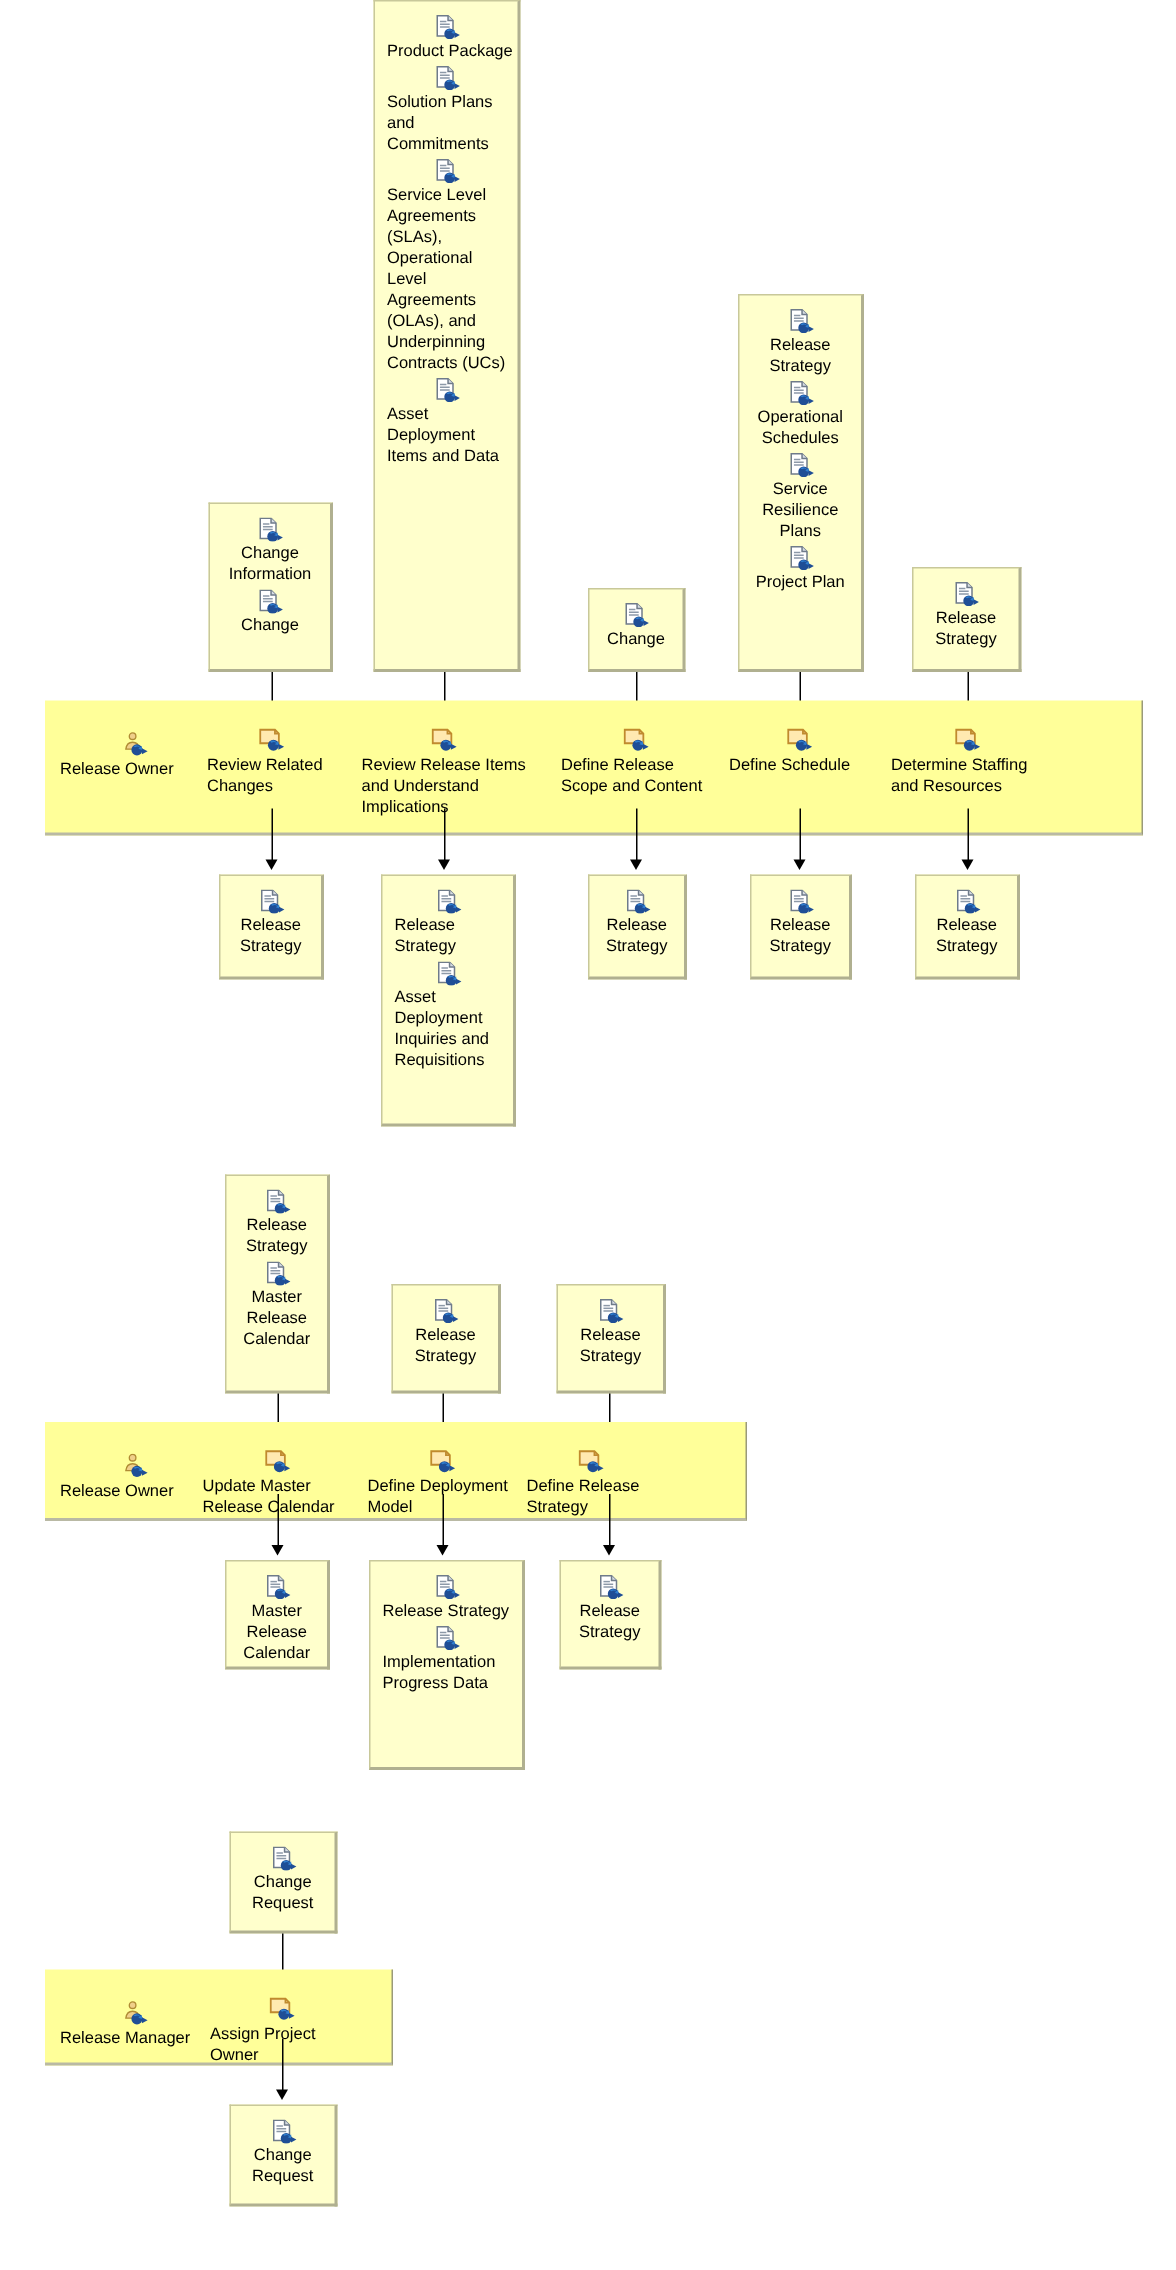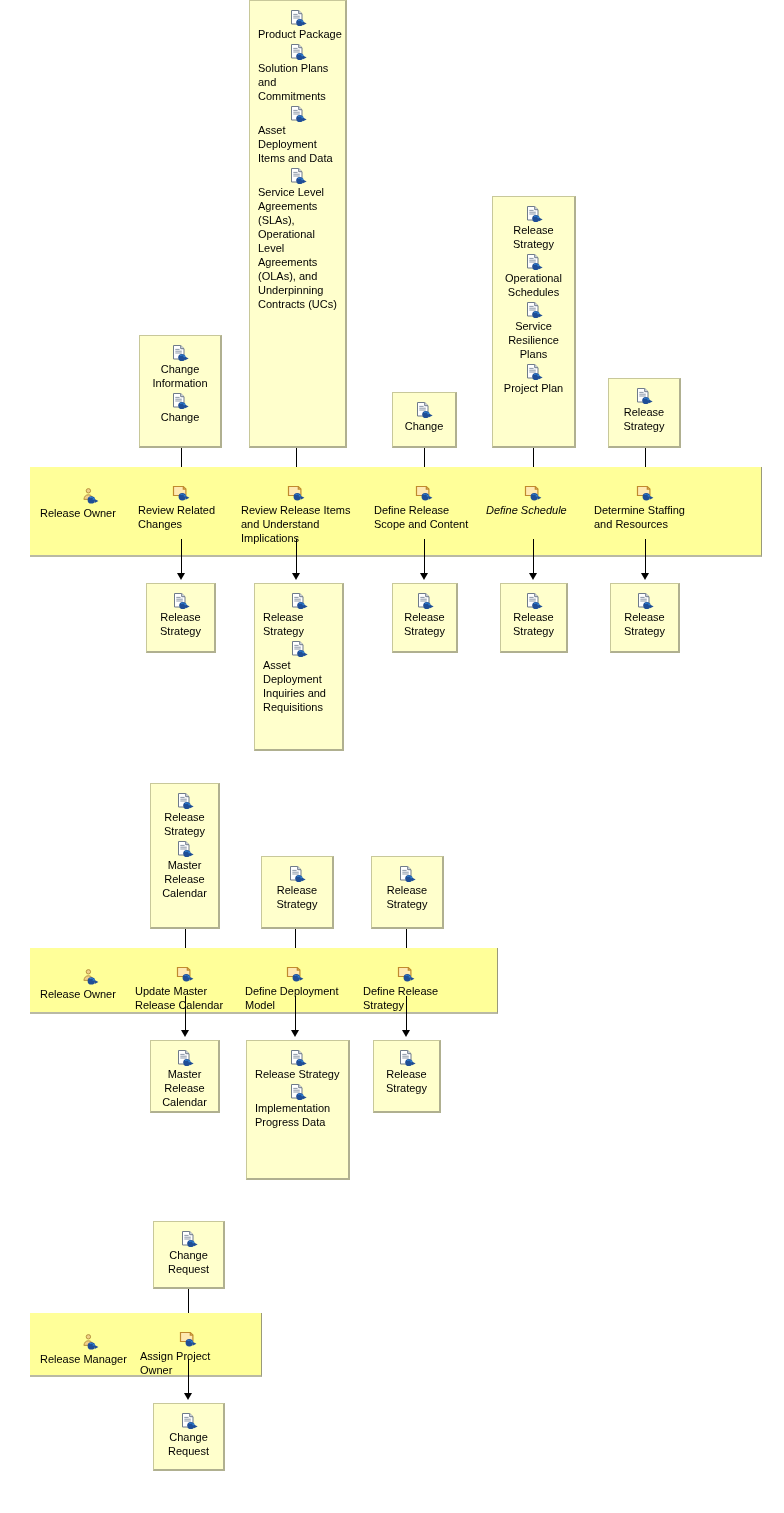--- a/index.html
+++ b/index.html
@@ -119,36 +119,36 @@
           <path d="M9.7 0.5 v3.2 h3.3" fill="#d7dde4" stroke="#6f7b8a" stroke-width="1"></path>
           <g stroke="#8d99a8" stroke-width="1">
             <line x1="4.3" y1="4.4" x2="8.6" y2="4.4"></line>
             <line x1="4.3" y1="6.2" x2="10.8" y2="6.2"></line>
             <line x1="4.3" y1="8.0" x2="10.8" y2="8.0"></line>
           </g>
           <path d="M7.2 12.6 a3.6 3.6 0 0 1 7.2 0 a3.6 3.6 0 0 1 -7.2 0 z" fill="#1f4e96"></path>
           <path d="M8.6 10.2 q2.6 -1.5 4.4 0.6 l1.1 -0.8 l0.2 2.6 l-2.5 -0.7 l1.0 -0.7 q-1.3 -1.4 -3.1 -0.3 z" fill="#2f7fd0"></path>
           <path d="M14.0 15.3 l3.6 -1.9 l-3.6 -1.9 z" fill="#1f4e96"></path>
         </svg>
+        <span class="wp-label leftal">Service Level Agreements (SLAs), Operational Level Agreements (OLAs), and Underpinning Contracts (UCs)</span>
+      </div>
+      <div class="wp-item">
+        <svg viewBox="0 0 18 16" class="ico">
+          <path d="M2.5 0.5 h7.2 l3.3 3.2 v10.3 h-10.5 z" fill="#ffffff" stroke="#6f7b8a" stroke-width="1"></path>
+          <path d="M9.7 0.5 v3.2 h3.3" fill="#d7dde4" stroke="#6f7b8a" stroke-width="1"></path>
+          <g stroke="#8d99a8" stroke-width="1">
+            <line x1="4.3" y1="4.4" x2="8.6" y2="4.4"></line>
+            <line x1="4.3" y1="6.2" x2="10.8" y2="6.2"></line>
+            <line x1="4.3" y1="8.0" x2="10.8" y2="8.0"></line>
+          </g>
+          <path d="M7.2 12.6 a3.6 3.6 0 0 1 7.2 0 a3.6 3.6 0 0 1 -7.2 0 z" fill="#1f4e96"></path>
+          <path d="M8.6 10.2 q2.6 -1.5 4.4 0.6 l1.1 -0.8 l0.2 2.6 l-2.5 -0.7 l1.0 -0.7 q-1.3 -1.4 -3.1 -0.3 z" fill="#2f7fd0"></path>
+          <path d="M14.0 15.3 l3.6 -1.9 l-3.6 -1.9 z" fill="#1f4e96"></path>
+        </svg>
         <span class="wp-label leftal">Asset Deployment Items and Data</span>
-      </div>
-      <div class="wp-item">
-        <svg viewBox="0 0 18 16" class="ico">
-          <path d="M2.5 0.5 h7.2 l3.3 3.2 v10.3 h-10.5 z" fill="#ffffff" stroke="#6f7b8a" stroke-width="1"></path>
-          <path d="M9.7 0.5 v3.2 h3.3" fill="#d7dde4" stroke="#6f7b8a" stroke-width="1"></path>
-          <g stroke="#8d99a8" stroke-width="1">
-            <line x1="4.3" y1="4.4" x2="8.6" y2="4.4"></line>
-            <line x1="4.3" y1="6.2" x2="10.8" y2="6.2"></line>
-            <line x1="4.3" y1="8.0" x2="10.8" y2="8.0"></line>
-          </g>
-          <path d="M7.2 12.6 a3.6 3.6 0 0 1 7.2 0 a3.6 3.6 0 0 1 -7.2 0 z" fill="#1f4e96"></path>
-          <path d="M8.6 10.2 q2.6 -1.5 4.4 0.6 l1.1 -0.8 l0.2 2.6 l-2.5 -0.7 l1.0 -0.7 q-1.3 -1.4 -3.1 -0.3 z" fill="#2f7fd0"></path>
-          <path d="M14.0 15.3 l3.6 -1.9 l-3.6 -1.9 z" fill="#1f4e96"></path>
-        </svg>
-        <span class="wp-label leftal">Service Level Agreements (SLAs), Operational Level Agreements (OLAs), and Underpinning Contracts (UCs)</span>
       </div>
     </div>
     <div class="vline" style="left: 181px; top: 448px; height: 33px;"></div>
     <div class="arrowhead" style="left: 177px; top: 476px;"></div>
     <div class="wp" style="left: 139px; top: 335px; width: 83px; height: 113px;">
       <div class="wp-item">
         <svg viewBox="0 0 18 16" class="ico">
           <path d="M2.5 0.5 h7.2 l3.3 3.2 v10.3 h-10.5 z" fill="#ffffff" stroke="#6f7b8a" stroke-width="1"></path>
           <path d="M9.7 0.5 v3.2 h3.3" fill="#d7dde4" stroke="#6f7b8a" stroke-width="1"></path>
           <g stroke="#8d99a8" stroke-width="1">
@@ -316,21 +316,21 @@
     <div class="node" style="left: 241px; top: 482px; width: 110px;">
       <svg viewBox="0 0 18 16" class="ico">
         <path d="M1.5 1.5 h9.8 l2.6 2.6 v6.4 h-12.4 z" fill="#ffe9b0" stroke="#c08a2e" stroke-width="1.2"></path>
         <path d="M11.3 1.5 v2.6 h2.6" fill="none" stroke="#c08a2e" stroke-width="1.2"></path>
         <path d="M6.6 11.8 a3.7 3.7 0 0 1 7.4 0 a3.7 3.7 0 0 1 -7.4 0 z" fill="#1f4e96"></path>
         <path d="M8.0 9.4 q2.7 -1.6 4.5 0.6 l1.1 -0.8 l0.2 2.7 l-2.6 -0.8 l1.0 -0.7 q-1.3 -1.4 -3.2 -0.3 z" fill="#2f7fd0"></path>
         <path d="M13.6 14.8 l3.8 -2.0 l-3.8 -2.0 z" fill="#1f4e96"></path>
       </svg>
       <span class="nlabel">Review Release Items and Understand Implications</span>
     </div>
-    <div class="node" style="left: 486px; top: 482px; width: 94px; font-style: italic;">
+    <div class="node" style="left: 486px; top: 482px; width: 94px;">
       <svg viewBox="0 0 18 16" class="ico">
         <path d="M1.5 1.5 h9.8 l2.6 2.6 v6.4 h-12.4 z" fill="#ffe9b0" stroke="#c08a2e" stroke-width="1.2"></path>
         <path d="M11.3 1.5 v2.6 h2.6" fill="none" stroke="#c08a2e" stroke-width="1.2"></path>
         <path d="M6.6 11.8 a3.7 3.7 0 0 1 7.4 0 a3.7 3.7 0 0 1 -7.4 0 z" fill="#1f4e96"></path>
         <path d="M8.0 9.4 q2.7 -1.6 4.5 0.6 l1.1 -0.8 l0.2 2.7 l-2.6 -0.8 l1.0 -0.7 q-1.3 -1.4 -3.2 -0.3 z" fill="#2f7fd0"></path>
         <path d="M13.6 14.8 l3.8 -2.0 l-3.8 -2.0 z" fill="#1f4e96"></path>
       </svg>
       <span class="nlabel">Define Schedule</span>
     </div>
     <div class="node" style="left: 594px; top: 482px; width: 102px;">
@@ -549,21 +549,21 @@
     <div class="node" style="left: 245px; top: 963px; width: 100px;">
       <svg viewBox="0 0 18 16" class="ico">
         <path d="M1.5 1.5 h9.8 l2.6 2.6 v6.4 h-12.4 z" fill="#ffe9b0" stroke="#c08a2e" stroke-width="1.2"></path>
         <path d="M11.3 1.5 v2.6 h2.6" fill="none" stroke="#c08a2e" stroke-width="1.2"></path>
         <path d="M6.6 11.8 a3.7 3.7 0 0 1 7.4 0 a3.7 3.7 0 0 1 -7.4 0 z" fill="#1f4e96"></path>
         <path d="M8.0 9.4 q2.7 -1.6 4.5 0.6 l1.1 -0.8 l0.2 2.7 l-2.6 -0.8 l1.0 -0.7 q-1.3 -1.4 -3.2 -0.3 z" fill="#2f7fd0"></path>
         <path d="M13.6 14.8 l3.8 -2.0 l-3.8 -2.0 z" fill="#1f4e96"></path>
       </svg>
       <span class="nlabel">Define Deployment Model</span>
     </div>
-    <div class="node" style="left: 363px; top: 963px; width: 86px;">
+    <div class="node" style="left: 351px; top: 963px; width: 86px;">
       <svg viewBox="0 0 18 16" class="ico">
         <path d="M1.5 1.5 h9.8 l2.6 2.6 v6.4 h-12.4 z" fill="#ffe9b0" stroke="#c08a2e" stroke-width="1.2"></path>
         <path d="M11.3 1.5 v2.6 h2.6" fill="none" stroke="#c08a2e" stroke-width="1.2"></path>
         <path d="M6.6 11.8 a3.7 3.7 0 0 1 7.4 0 a3.7 3.7 0 0 1 -7.4 0 z" fill="#1f4e96"></path>
         <path d="M8.0 9.4 q2.7 -1.6 4.5 0.6 l1.1 -0.8 l0.2 2.7 l-2.6 -0.8 l1.0 -0.7 q-1.3 -1.4 -3.2 -0.3 z" fill="#2f7fd0"></path>
         <path d="M13.6 14.8 l3.8 -2.0 l-3.8 -2.0 z" fill="#1f4e96"></path>
       </svg>
       <span class="nlabel">Define Release Strategy</span>
     </div>
     <div class="vline" style="left: 185px; top: 996px; height: 35px;"></div>

